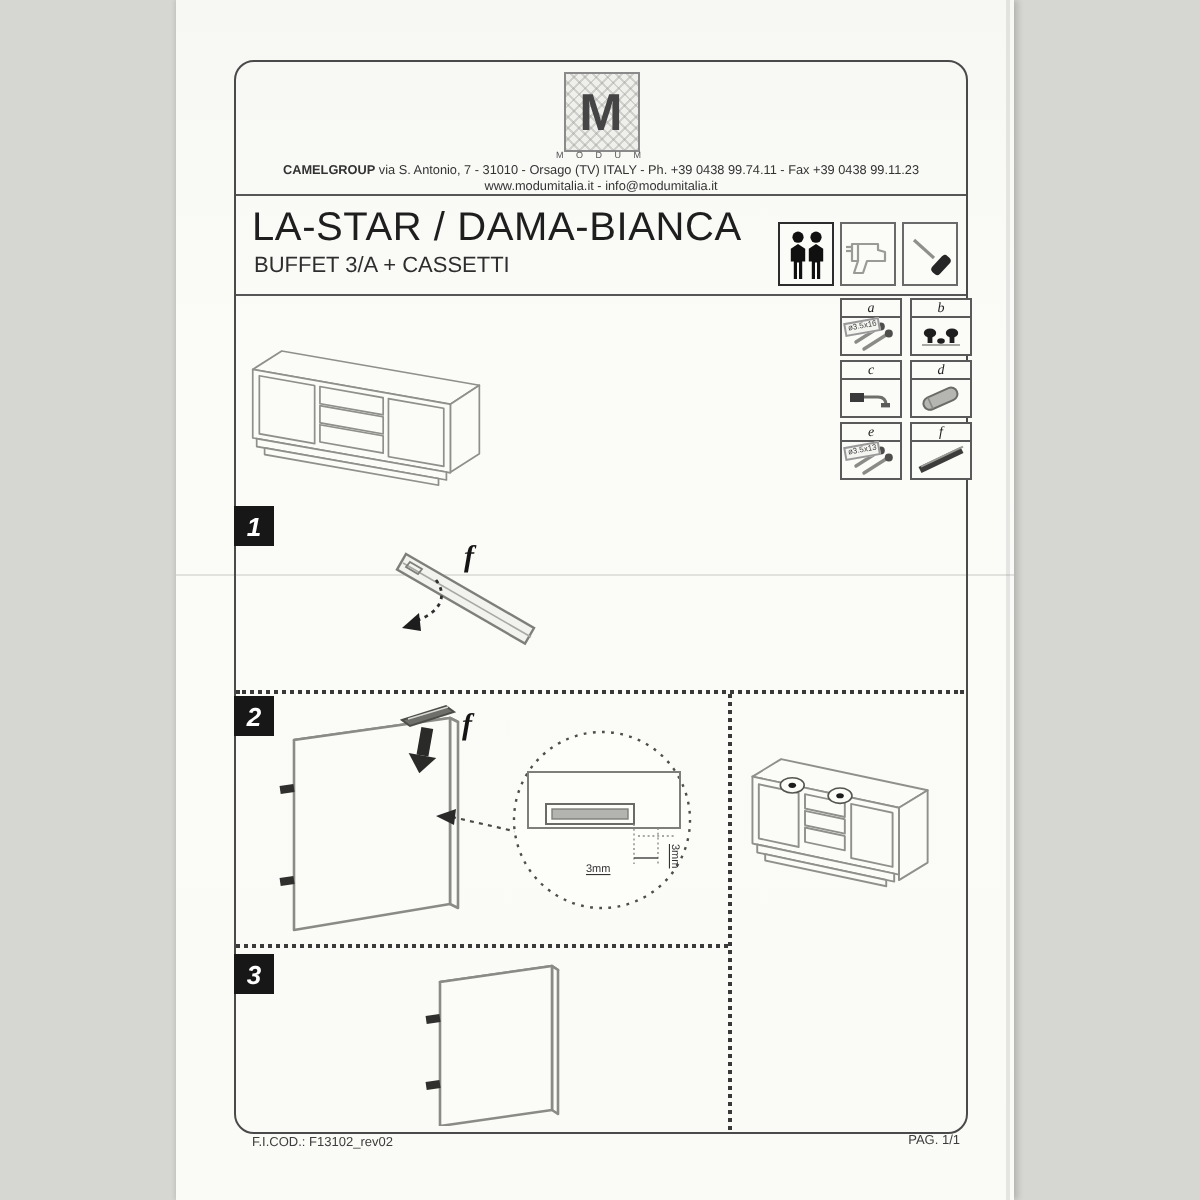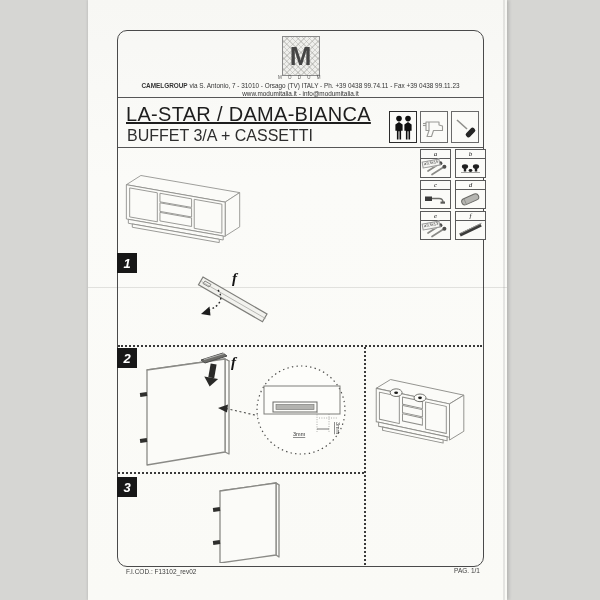--- a/index.html
+++ b/index.html
@@ -22,22 +22,22 @@
               repeating-linear-gradient(-45deg,rgba(150,150,145,.35) 0 1px,transparent 1px 4px),#efefec;
             display:flex;align-items:center;justify-content:center;}
   .logo-m{font-size:26px;font-weight:bold;color:#454545;line-height:1;}
   .logo-wordmark{position:absolute;left:0;top:44px;width:100%;text-align:center;
                  font-size:4.5px;letter-spacing:2.5px;color:#555;}
   .company-line{position:absolute;left:0;top:51px;width:100%;text-align:center;font-size:6.4px;color:#333;}
   .website-line{position:absolute;left:0;top:59px;width:100%;text-align:center;font-size:6.4px;color:#333;}
   .rule1{position:absolute;left:0;top:66px;width:100%;border-top:1px solid #565656;}
   .rule2{position:absolute;left:0;top:116px;width:100%;border-top:1px solid #565656;}
 
-  .title-main{position:absolute;left:8px;top:72px;font-size:20px;letter-spacing:.3px;color:#1e1e1e;text-decoration:underline;}
-  .title-sub{position:absolute;left:9px;top:96px;font-size:16px;color:#2e2e2e;}
+  .title-main{position:absolute;left:8px;top:72px;font-size:20px;letter-spacing:.3px;color:#1e1e1e;}
+  .title-sub{position:absolute;left:9px;top:96px;font-size:11px;color:#2e2e2e;}
 
   .tools{position:absolute;right:4px;top:80px;display:flex;gap:3px;}
   .tool-box{width:26px;height:30px;border:1px solid #6a6a6a;background:#fbfbf8;
             display:flex;align-items:center;justify-content:center;}
   .tool-box.strong{border:1.5px solid #2c2c2c;}
 
   
   .parts-grid{position:absolute;left:302px;top:118px;display:grid;
               grid-template-columns:31px 31px;gap:2px 4px;}
   .part-cell{border:1px solid #5a5a5a;background:#fbfbf8;height:27px;position:relative;}

